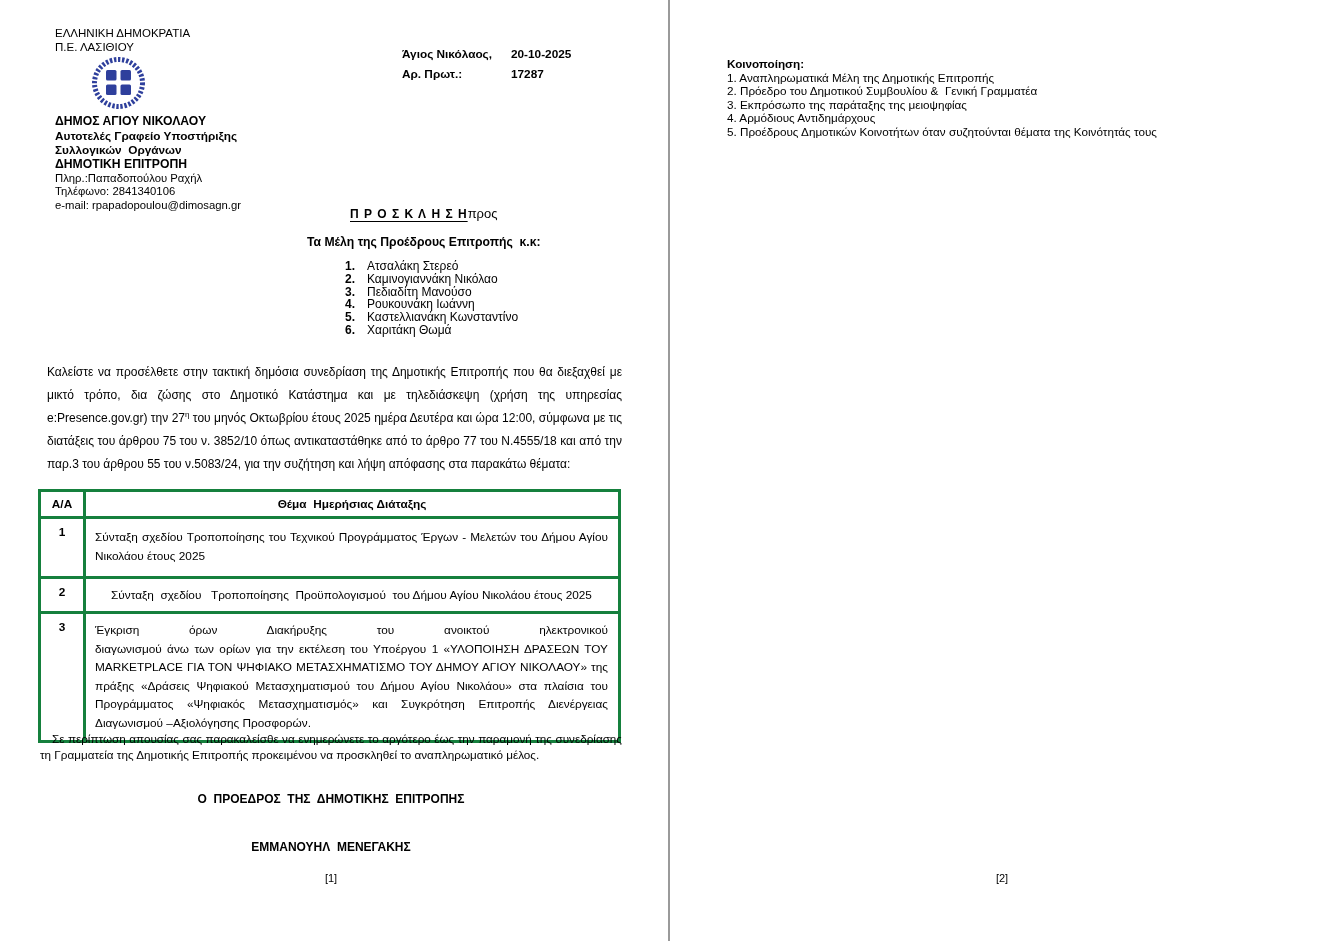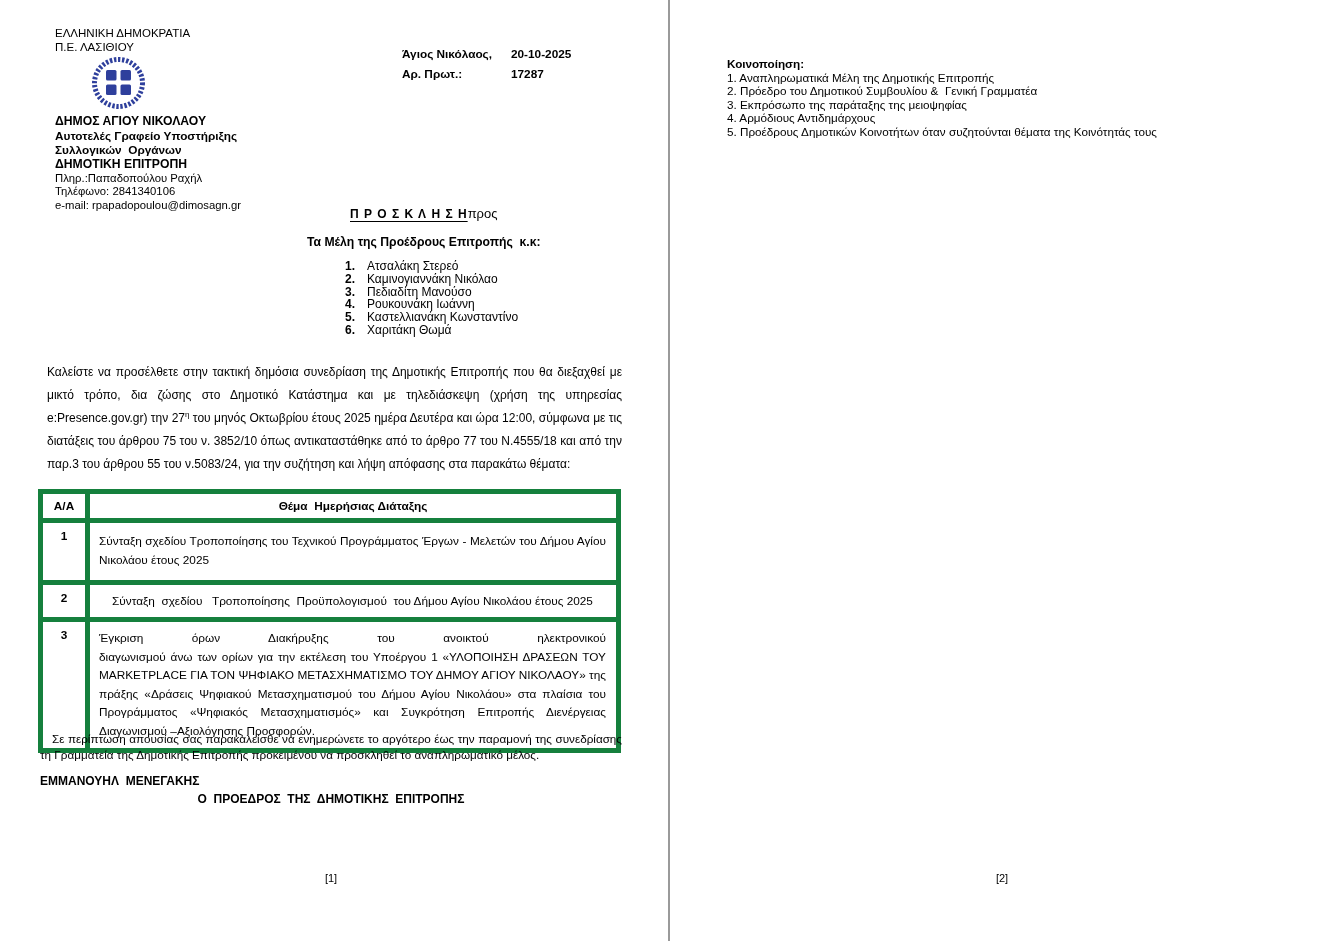--- a/index.html
+++ b/index.html
@@ -43,33 +43,33 @@
   #members{left:345px;top:260px;font-size:12px;line-height:12.8px}
   .mnum{display:inline-block;width:14px;font-weight:bold}
   .mname{margin-left:8px}
 
   
   #bodyp{left:47px;top:361px;width:575px;font-size:12px;line-height:23px;text-align:justify}
   sup.o{font-size:8px;vertical-align:super;line-height:0}
 
   
   #agenda{position:absolute;left:38px;top:489px;width:583px;border-collapse:collapse;font-size:11.8px}
-  #agenda th,#agenda td{border:5px solid #15803d;vertical-align:top}
+  #agenda th,#agenda td{border:3px solid #15803d;vertical-align:top}
   #agenda th{font-weight:bold;text-align:center;padding:5px 4px;white-space:pre-wrap}
   .numcell{width:34px;text-align:center;font-weight:bold;padding-top:6px}
   .topiccell{padding:9px 10px 10px 9px;line-height:19px;text-align:justify}
   .topiccell.single{padding:7px 10px 6px 9px;text-align:center;white-space:pre-wrap}
   .topiccell.multi{padding:7px 10px 8px 9px;line-height:18.5px}
   .jline{text-align:justify;text-align-last:justify}
   .jrest{text-align:justify}
 
   
   #closing{left:40px;top:731px;width:582px;font-size:11.7px;line-height:16px;text-align:justify;text-indent:12px}
   #sigrole{left:40px;top:792px;width:582px;text-align:center;font-size:12px}
-  #signame{left:40px;top:774px;width:582px;text-align:left;font-size:12px}
+  #signame{left:40px;top:840px;width:582px;text-align:center;font-size:12px}
   #pg1num{left:40px;top:872px;width:582px;text-align:center;font-size:11px}
 
   
   #cc-heading{left:727px;top:57px;font-size:11.7px}
   #cc-list{left:727px;top:71px;font-size:11.7px;line-height:13.45px}
   #pg2num{left:670px;top:872px;width:664px;text-align:center;font-size:11px}
 </style>
 </head>
 <body>
 

